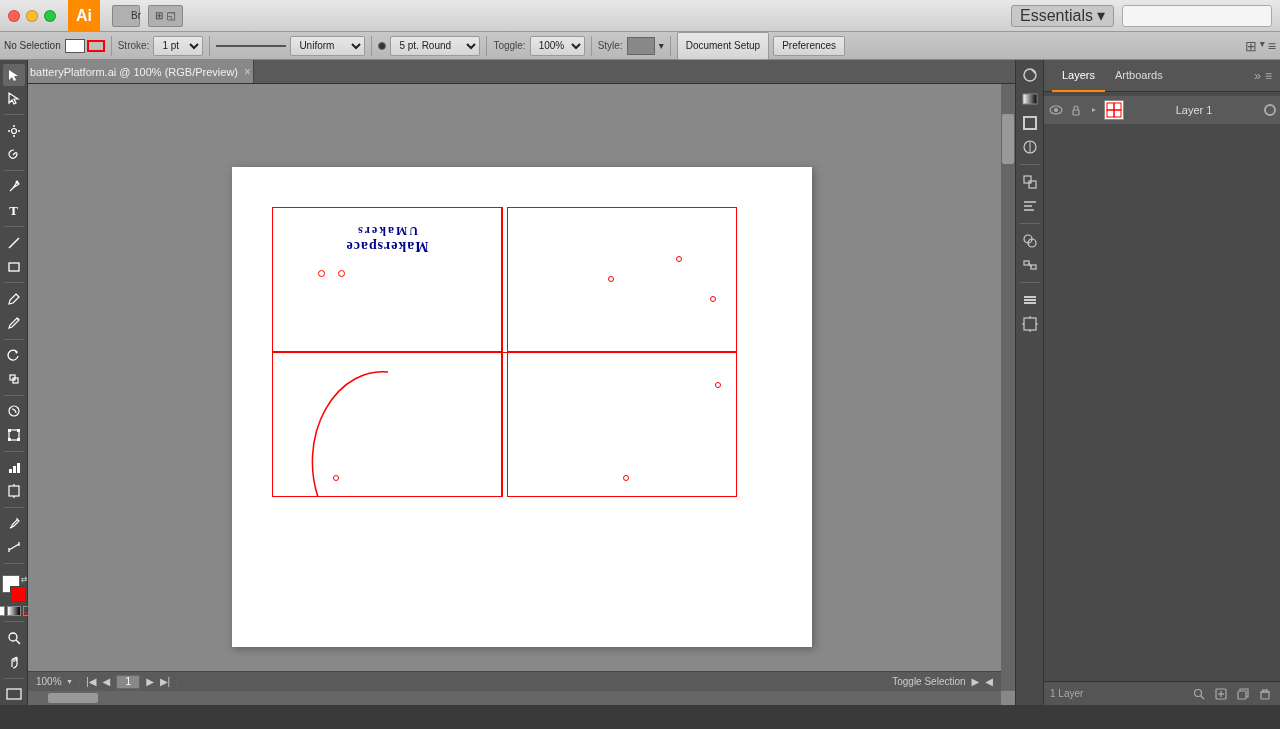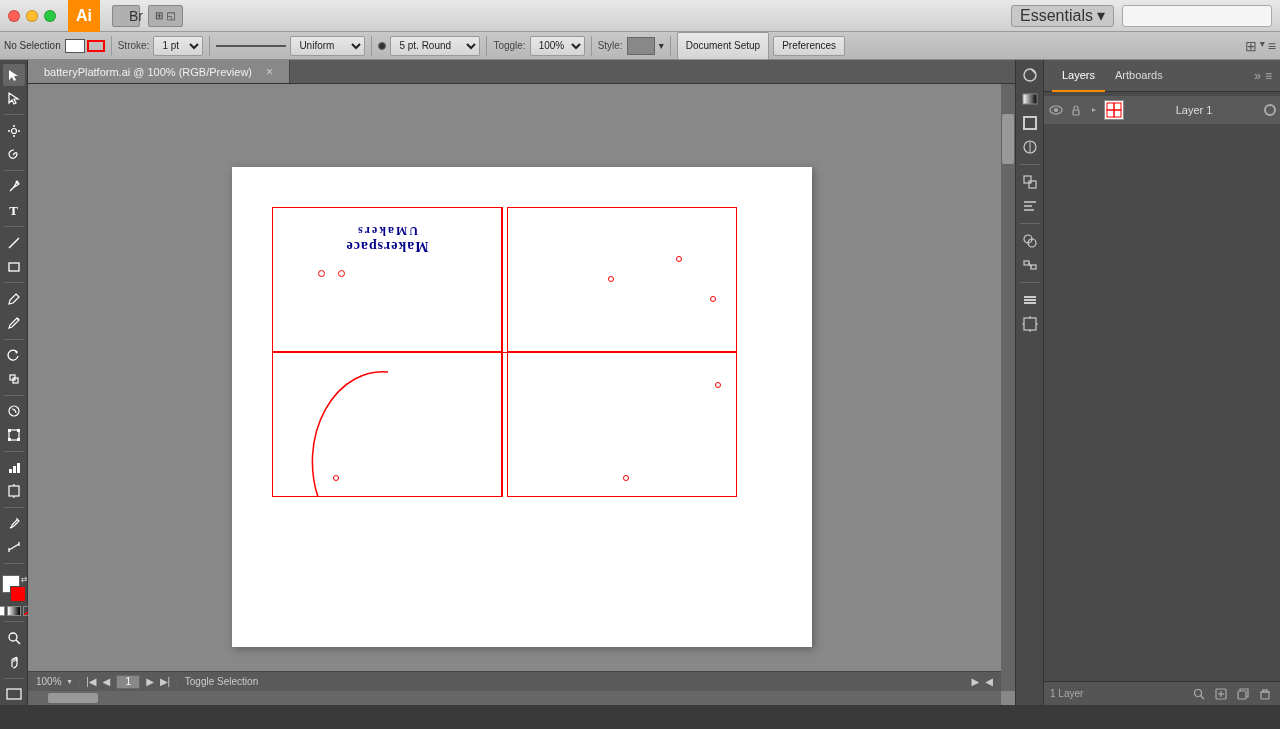--- a/index.html
+++ b/index.html
@@ -26,21 +26,21 @@
       display: flex; align-items: center; justify-content: center;
       font-weight: bold; font-size: 16px; color: white;
       margin: 0 4px;
     }
     .bridge-btn {
       width: 28px; height: 22px;
       background: #b0b0b0;
       border: 1px solid #888;
       border-radius: 2px;
       display: flex; align-items: center; justify-content: center;
-      font-size: 14px; color: #333;
+      font-size: 10px; color: #333;
       cursor: pointer;
       padding-left: 20px;
     }
     .workspace-btn {
       height: 22px;
       background: #b0b0b0;
       border: 1px solid #888;
       border-radius: 2px;
       display: flex; align-items: center; justify-content: center;
       font-size: 10px; color: #333;
@@ -111,26 +111,26 @@
     
     #tabbar {
       height: 24px;
       background: #5a5a5a;
       display: flex;
       align-items: stretch;
       border-bottom: 1px solid #333;
     }
     .tab {
       display: flex; align-items: center;
-      padding: 0 16px;
+      padding: 0 2px;
       background: #888;
       border-right: 1px solid #444;
       font-size: 11px;
       color: #f0f0f0;
-      gap: 14px;
+      gap: 6px;
       cursor: pointer;
     }
     .tab-close { font-size: 12px; color: #ccc; cursor: pointer; }
 
     
     #main {
       display: flex;
       height: calc(729px - 32px - 28px - 24px);
     }
 
@@ -613,21 +613,21 @@
     <div id="bottom-bar" style="position:absolute;bottom:14px;left:0;right:14px;height:20px;background:#5a5a5a;display:flex;align-items:center;padding:0 8px;gap:6px;font-size:10px;color:#ccc;border-top:1px solid #444;">
       <span style="font-size:10px;">100%</span>
       <span style="font-size:8px;">▾</span>
       <span style="color:#666;">|</span>
       <button class="nav-btn" style="background:none;border:none;color:#ccc;cursor:pointer;font-size:10px;">|◀</button>
       <button class="nav-btn" style="background:none;border:none;color:#ccc;cursor:pointer;font-size:10px;">◀</button>
       <input class="page-input" type="text" value="1" style="width: 24px; height: 14px; background: rgb(136, 136, 136); border: 1px solid rgb(102, 102, 102); color: rgb(255, 255, 255); font-size: 10px; text-align: center;">
       <button class="nav-btn" style="background:none;border:none;color:#ccc;cursor:pointer;font-size:10px;">▶</button>
       <button class="nav-btn" style="background:none;border:none;color:#ccc;cursor:pointer;font-size:10px;">▶|</button>
       <span style="color:#666;">|</span>
-      <span style="flex:1;text-align:left;font-size:10px;color:#ccc;">Toggle Selection</span>
+      <span style="flex:1;text-align:right;font-size:10px;color:#ccc;">Toggle Selection</span>
       <button style="background:none;border:none;color:#ccc;cursor:pointer;font-size:10px;">▶</button>
       <button style="background:none;border:none;color:#ccc;cursor:pointer;font-size:10px;">◀</button>
     </div>
   </div>
 
   <div id="right-panel">
     <div class="right-tool-btn" title="Color">
       <svg width="16" height="16" viewBox="0 0 16 16">
           <circle cx="8" cy="8" r="6" fill="none" stroke="#ccc" stroke-width="1.5"></circle>
           <path d="M8 2 A6 6 0 0 1 14 8" fill="#ccc"></path>

